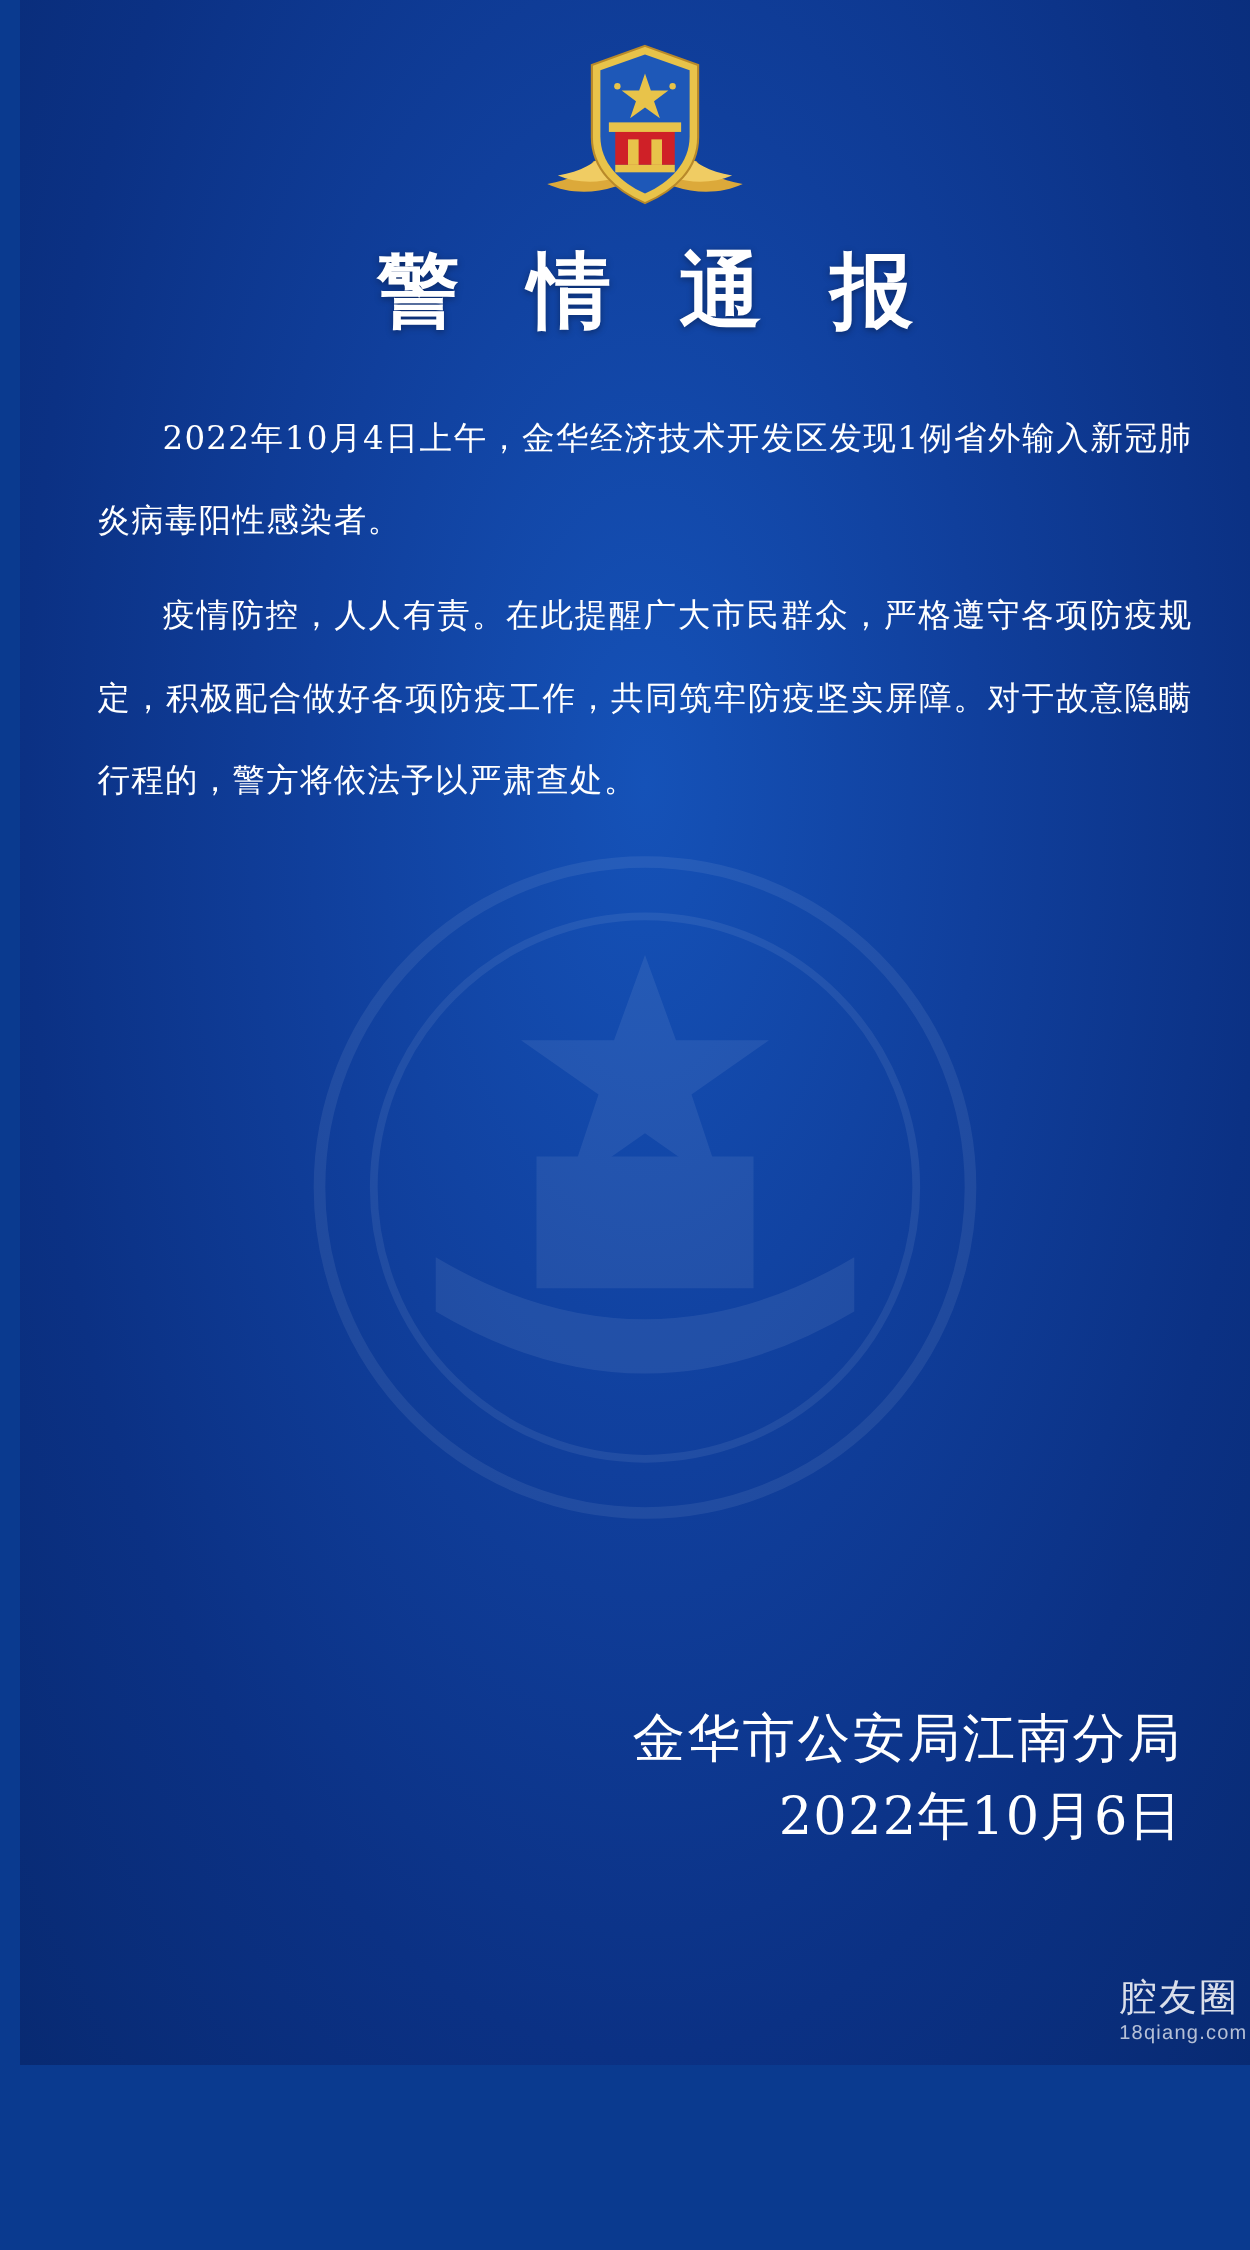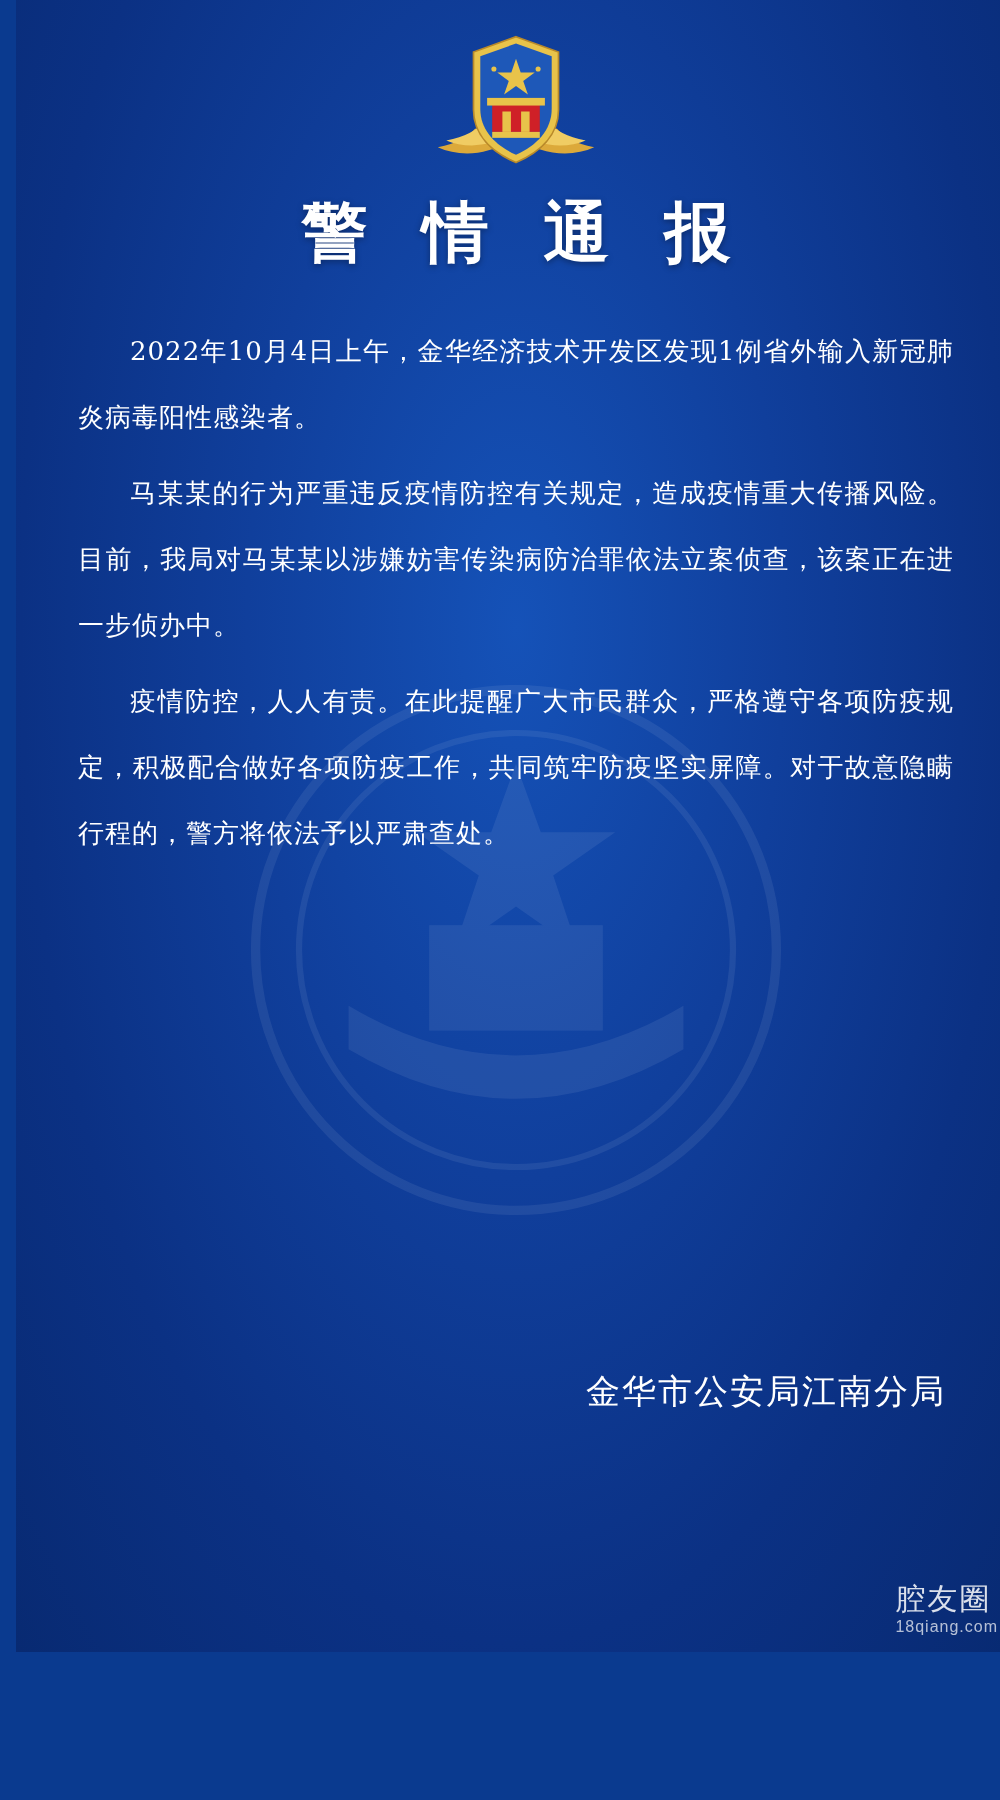--- a/index.html
+++ b/index.html
@@ -84,21 +84,21 @@
     text-indent: 2em;
   }
 
   .signature {
     position: absolute;
     right: 70px;
     top: 1360px;
     width: 520px;
     text-align: right;
     color: #ffffff;
-    font-size: 34px;
+    font-size: 42px;
     line-height: 62px;
     letter-spacing: 2px;
   }
 
   .sig-date {
     letter-spacing: 1px;
   }
 
   .watermark-brand {
     position: absolute;
@@ -157,26 +157,26 @@
 
       <circle cx="74" cy="48" r="3" fill="#e8c34a"></circle>
       <circle cx="126" cy="48" r="3" fill="#e8c34a"></circle>
     </svg>
   </div>
 
   <div class="title">警 情 通 报</div>
 
   <div class="body-text">
     <p>2022年10月4日上午，金华经济技术开发区发现1例省外输入新冠肺炎病毒阳性感染者。</p>
-    <p>马某某的行为严重违反疫情防控有关规定，造成疫情重大传播风险。目前，我局对马某某以涉嫌妨害传染病防治罪依法立案侦查，该案正在进一步侦办中。</p>
     <p>疫情防控，人人有责。在此提醒广大市民群众，严格遵守各项防疫规定，积极配合做好各项防疫工作，共同筑牢防疫坚实屏障。对于故意隐瞒行程的，警方将依法予以严肃查处。</p>
   </div>
 
   <div class="signature">
     <div>金华市公安局江南分局</div>
+    <div class="sig-date">2022年10月6日</div>
   </div>
 
   <div class="watermark-brand">
     <div class="wb-cn">腔友圈</div>
     <div class="wb-en">18qiang.com</div>
   </div>
 
 </div>
 
 </body></html>

